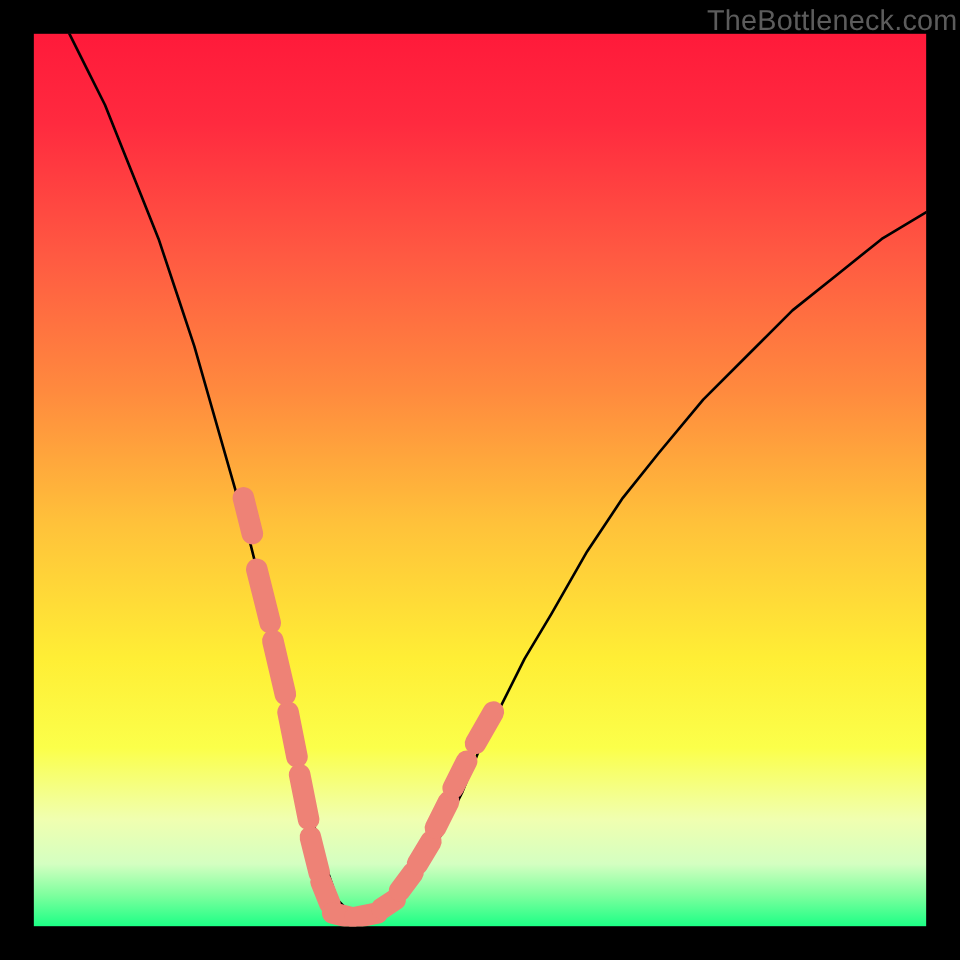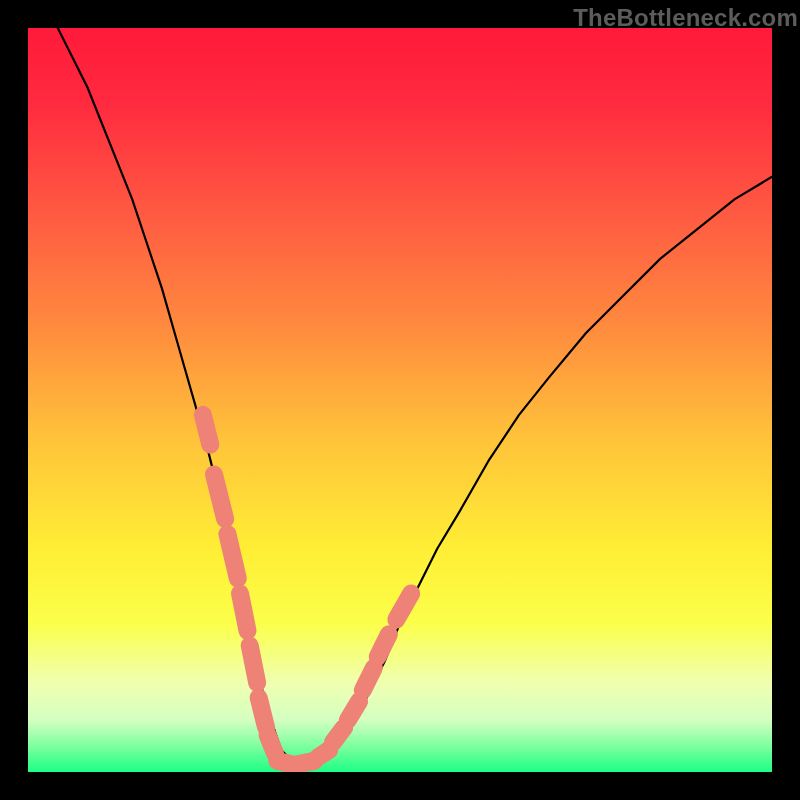--- a/index.html
+++ b/index.html
@@ -25,21 +25,21 @@
     top: 0;
     width: 744px;
     height: 744px;
   }
   .watermark {
     position: absolute;
     top: 4px;
     right: 2px;
     color: #5c5c5c;
     font-size: 24px;
-    font-weight: 700;
+    font-weight: 400;
     letter-spacing: 0.2px;
     user-select: none;
   }
   svg {
     display: block;
   }
 </style>
 </head>
 <body>
 

